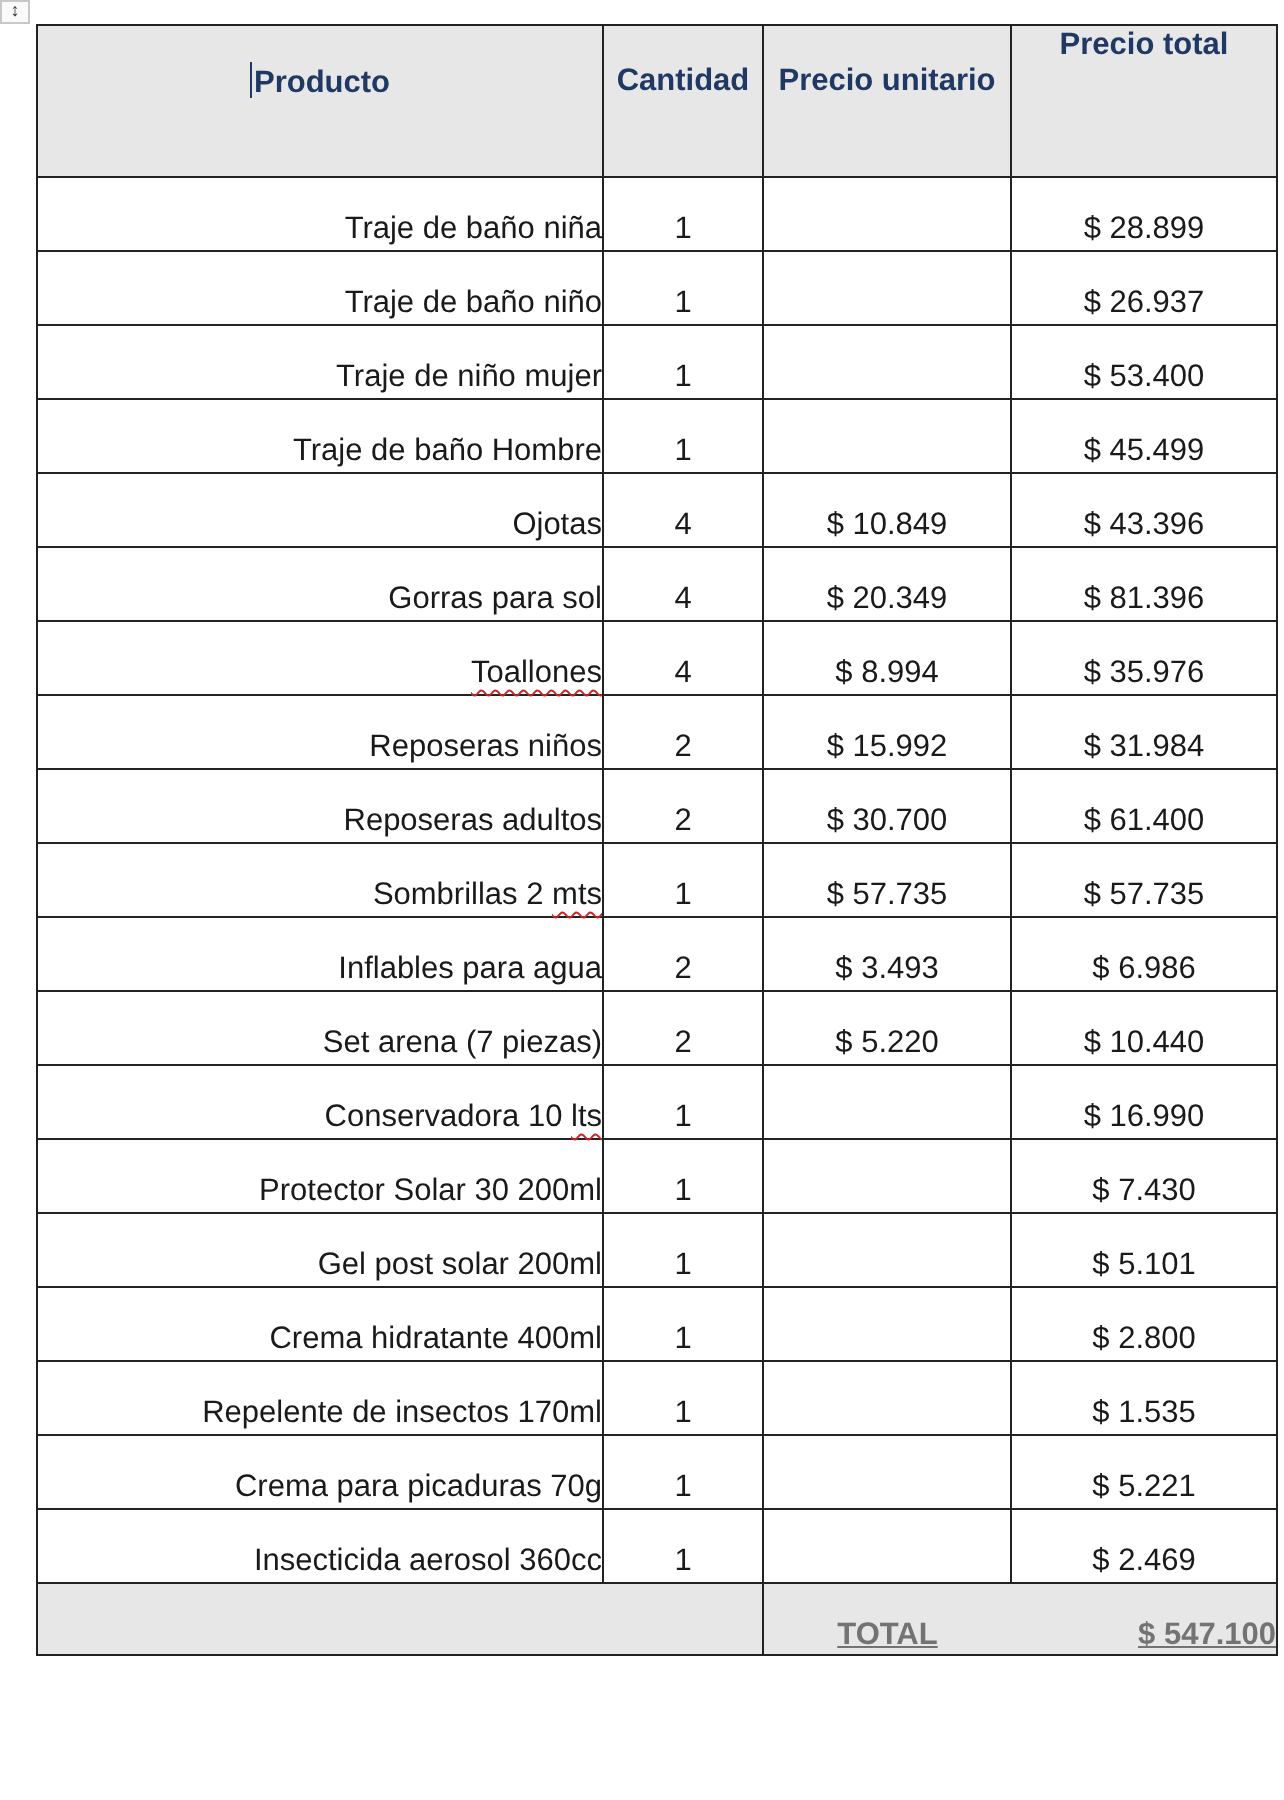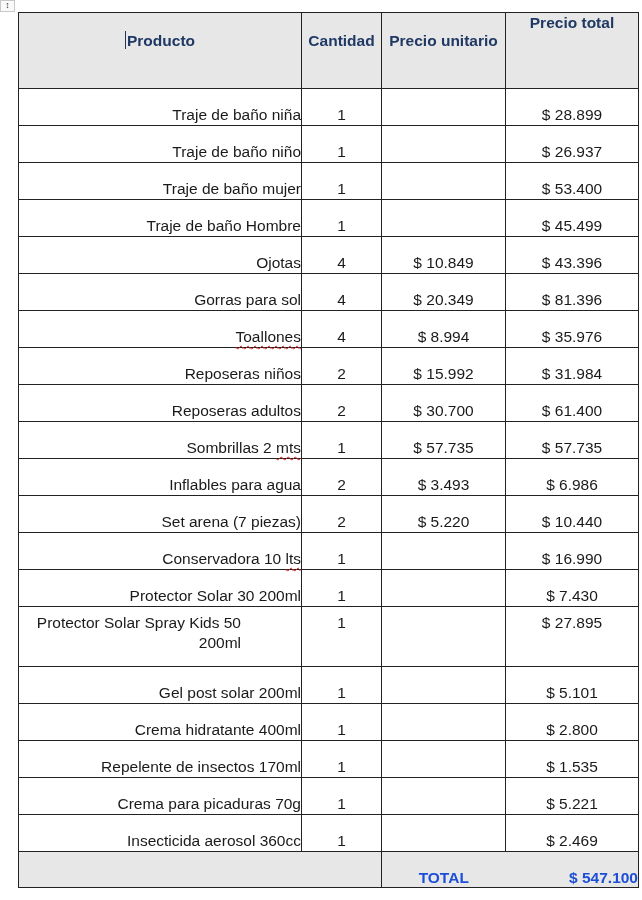--- a/index.html
+++ b/index.html
@@ -18,21 +18,21 @@
   thead th.p-head { padding-top: 18px; }
   thead th.q-head, thead th.u-head { padding-top: 18px; }
   tbody td { height: 37px; vertical-align: bottom; padding-bottom: 5px; box-sizing: border-box; line-height: 20px; }
   tbody tr.tall td { height: 60px; vertical-align: top; padding-top: 6px; padding-bottom: 0; }
   td.name { padding-left: 10px; text-align: right; }
   td.qty { text-align: center; }
   td.unit { text-align: center; }
   td.total { text-align: center; }
   .spell { text-decoration: underline wavy #d02020; text-decoration-thickness: 1px; text-underline-offset: 3px; }
   tfoot td { background: #e7e7e7; height: 36px; vertical-align: bottom; padding-bottom: 2px;
-         color: #1d4ed8; font-weight: bold; box-sizing: border-box; }
+         color: #737373; font-weight: bold; box-sizing: border-box; text-decoration: underline; }
   tfoot td.total-label { text-align: center; border-right: none; }
   tfoot td.total-empty { border-right: none; }
   tfoot td.total-value { text-align: right; border-left: none; }
   .caret { display: inline-block; width: 1px; height: 18px; background: #1f3864; vertical-align: -3px; margin-right: 1px; }
 </style>
 </head>
 <body>
 
 <div class="move-handle">↕</div>
 
@@ -58,21 +58,21 @@
       <td class="unit"></td>
       <td class="total">$ 28.899</td>
     </tr>
     <tr>
       <td class="name">Traje de baño niño</td>
       <td class="qty">1</td>
       <td class="unit"></td>
       <td class="total">$ 26.937</td>
     </tr>
     <tr>
-      <td class="name">Traje de baño mujer</td>
+      <td class="name">Traje de niño mujer</td>
       <td class="qty">1</td>
       <td class="unit"></td>
       <td class="total">$ 53.400</td>
     </tr>
     <tr>
       <td class="name">Traje de baño Hombre</td>
       <td class="qty">1</td>
       <td class="unit"></td>
       <td class="total">$ 45.499</td>
     </tr>
@@ -129,26 +129,20 @@
       <td class="qty">1</td>
       <td class="unit"></td>
       <td class="total">$ 16.990</td>
     </tr>
     <tr>
       <td class="name">Protector Solar 30 200ml</td>
       <td class="qty">1</td>
       <td class="unit"></td>
       <td class="total">$ 7.430</td>
     </tr>
-    <tr class="tall">
-      <td class="name" style="padding-right:60px">Protector Solar Spray Kids 50 200ml</td>
-      <td class="qty">1</td>
-      <td class="unit"></td>
-      <td class="total">$ 27.895</td>
-    </tr>
     <tr>
       <td class="name">Gel post solar 200ml</td>
       <td class="qty">1</td>
       <td class="unit"></td>
       <td class="total">$ 5.101</td>
     </tr>
     <tr>
       <td class="name">Crema hidratante 400ml</td>
       <td class="qty">1</td>
       <td class="unit"></td>

